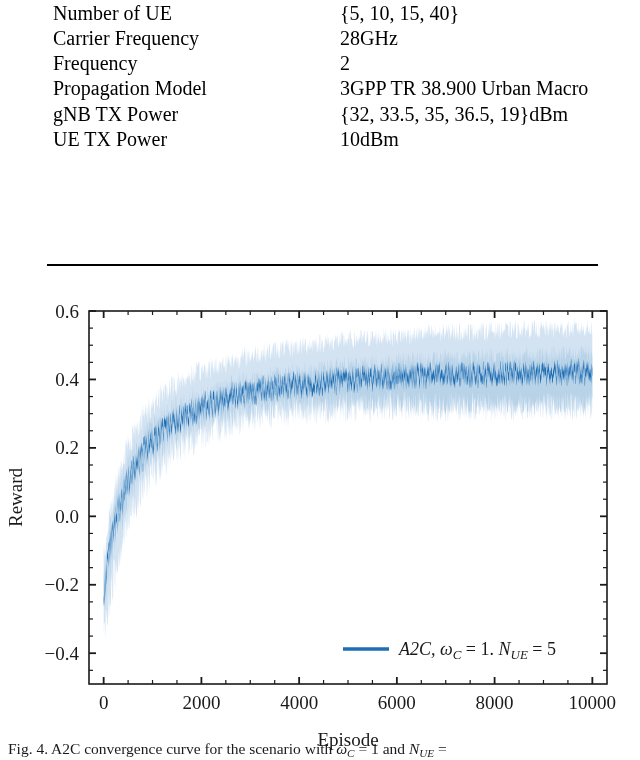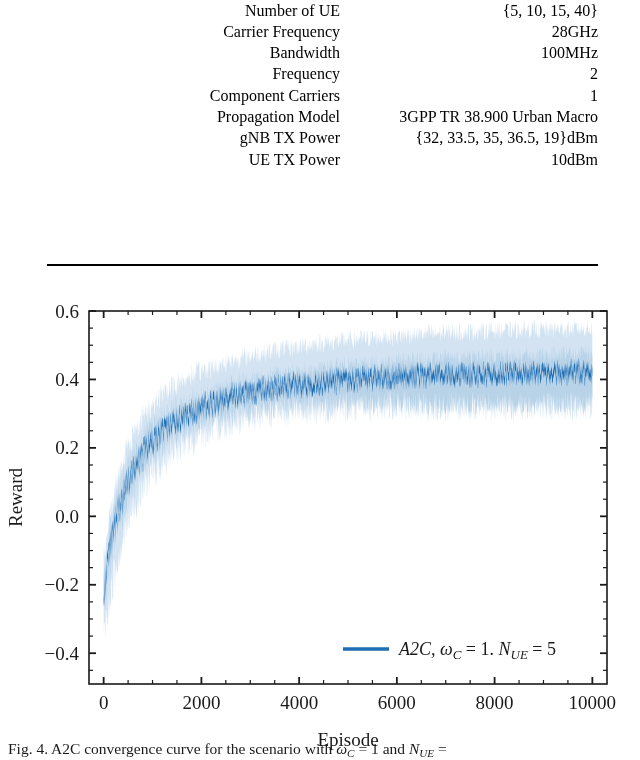--- a/index.html
+++ b/index.html
@@ -12,23 +12,22 @@
     position:relative;
   }
   
   #param-table{
     position:absolute;
     left:47px; top:0px; width:551px;
   }
   #param-table table{
     border-collapse:collapse;
     width:100%;
-    font-size:16px;
+    font-size:20px;
     line-height:1.0;
-    text-align:right;
   }
   #param-table td{
     padding:2.6px 0 2.7px 0;
     vertical-align:baseline;
     white-space:nowrap;
   }
   #param-table td.k{ width:287px; padding-left:6px; }
   #param-table td.v{ }
   #table-rule{
     position:absolute;
@@ -56,30 +55,22 @@
     <tbody id="param-tbody">
         <tr>
           <td class="k">Number of UE</td>
           <td class="v">{5, 10, 15, 40}</td>
         </tr>
         <tr>
           <td class="k">Carrier Frequency</td>
           <td class="v">28GHz</td>
         </tr>
         <tr>
-          <td class="k">Bandwidth</td>
-          <td class="v">100MHz</td>
-        </tr>
-        <tr>
           <td class="k">Frequency</td>
           <td class="v">2</td>
-        </tr>
-        <tr>
-          <td class="k">Component Carriers</td>
-          <td class="v">1</td>
         </tr>
         <tr>
           <td class="k">Propagation Model</td>
           <td class="v">3GPP TR 38.900 Urban Macro</td>
         </tr>
         <tr>
           <td class="k">gNB TX Power</td>
           <td class="v">{32, 33.5, 35, 36.5, 19}dBm</td>
         </tr>
         <tr>

